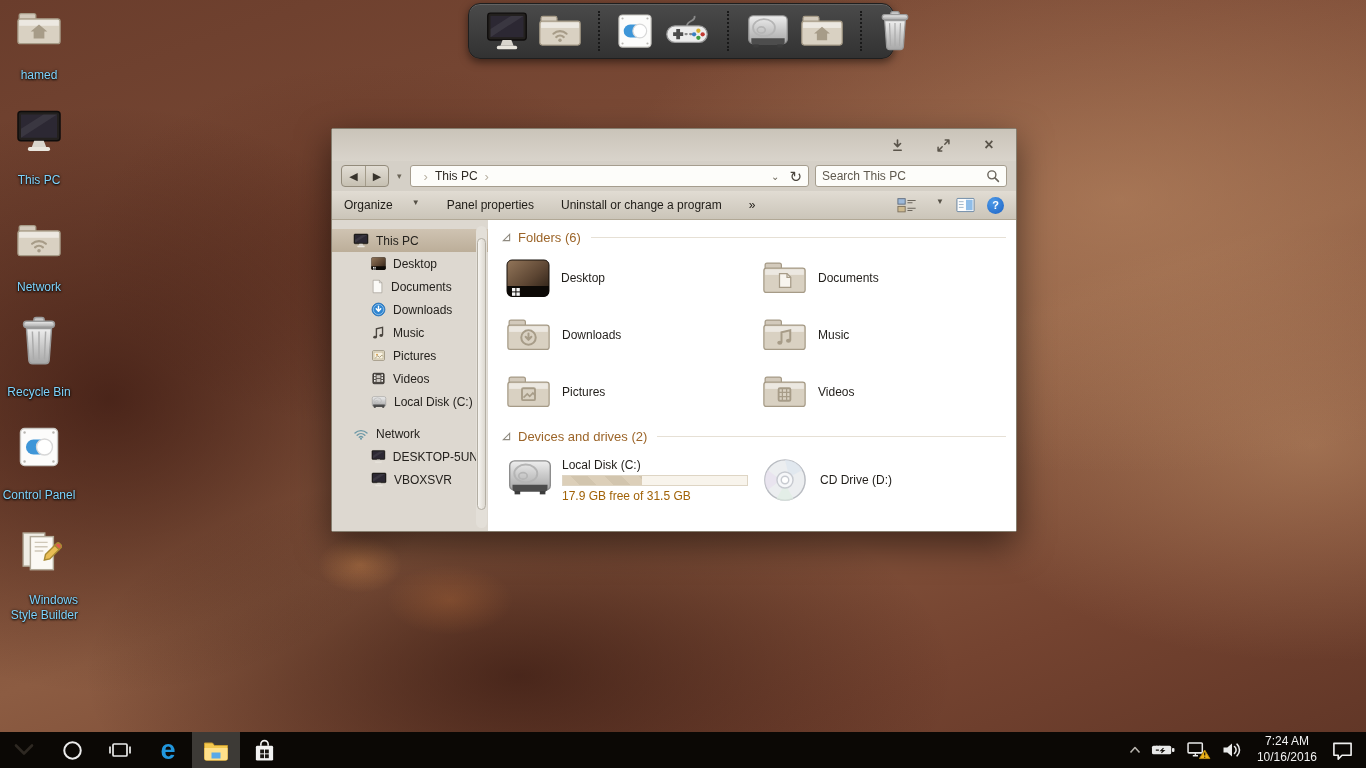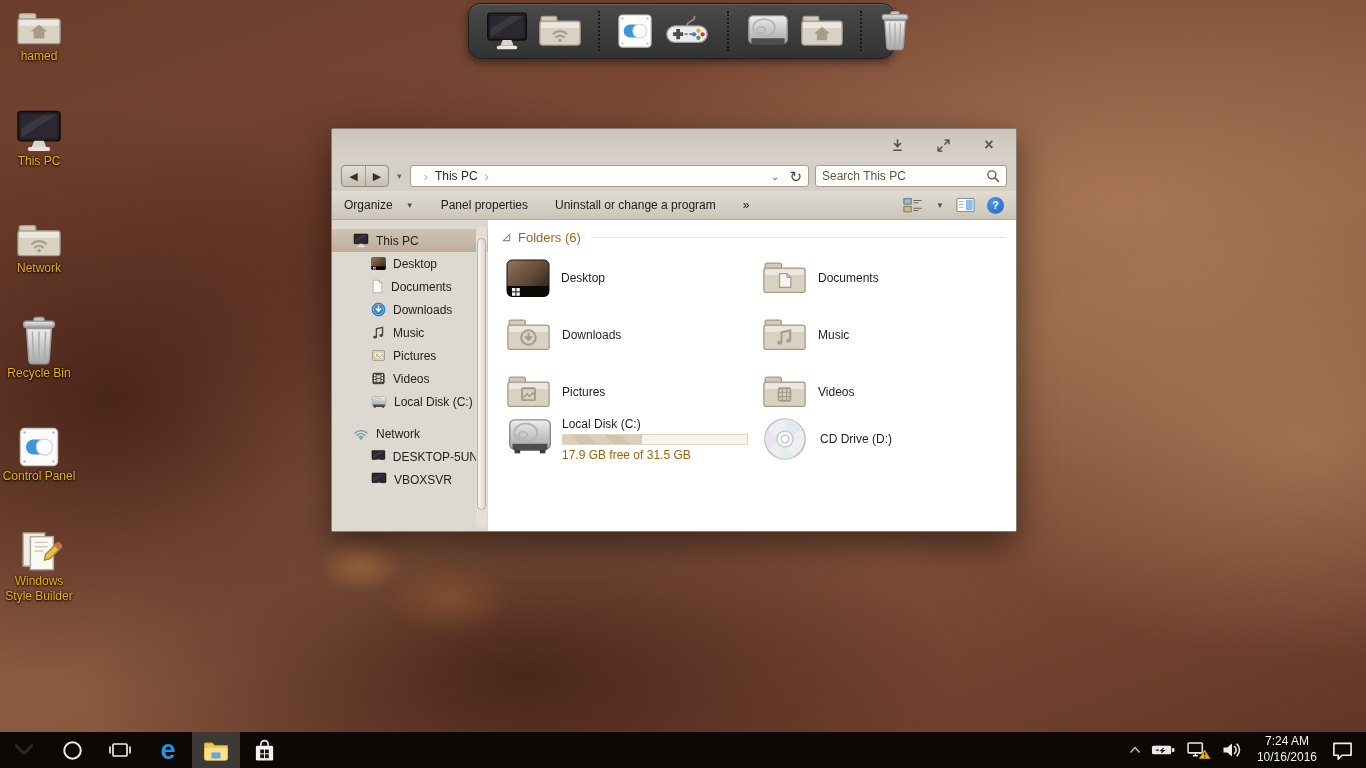--- a/index.html
+++ b/index.html
@@ -15,21 +15,21 @@
       radial-gradient(620px 300px at 38% 88%, rgba(40,14,9,.62), transparent 70%),
       radial-gradient(420px 260px at 28% 32%, rgba(82,38,24,.5), transparent 70%),
       radial-gradient(700px 380px at 82% 26%, rgba(198,148,108,.5), transparent 72%),
       radial-gradient(520px 300px at 96% 58%, rgba(205,158,115,.45), transparent 72%),
       linear-gradient(160deg, #6a3d2c 0%, #7d4c37 35%, #8c5c42 55%, #744330 80%, #5f3526 100%);
   }
   .hiddefs { position:absolute; width:0; height:0; overflow:hidden; }
 
   
   .desk-ic { position:absolute; width:78px; display:flex; flex-direction:column; align-items:center; cursor:default; }
-  .desk-ic .lbl { margin-top:0; font-size:12px; color:#eab308; text-align:center; line-height:1.25;
+  .desk-ic .lbl { margin-top:19px; font-size:12px; color:#7dd3fc; text-align:right; line-height:1.25;
                   text-shadow:0 1px 2px rgba(0,0,0,.95), 0 0 3px rgba(0,0,0,.8); }
 
   
   .dock { position:absolute; left:468px; top:3px; width:426px; height:56px;
           background:linear-gradient(#4a4a4a,#323232);
           border:1px solid #1f1f1f; border-radius:12px;
           box-shadow:inset 0 1px 0 rgba(255,255,255,.14), 0 3px 8px rgba(0,0,0,.5);
           display:flex; align-items:center; padding:0 16px; gap:9px; }
   .dock-sep { height:40px; border-left:2px dotted #191919; margin:0 7px; }
   .dock .di { display:flex; align-items:center; justify-content:center; }
@@ -59,21 +59,21 @@
   .refresh { color:#4a453d; font-size:15px; line-height:1; }
   .search-box { width:192px; height:22px; background:#fdfdfa; border:1px solid #a59d8e; border-radius:3px;
                 display:flex; align-items:center; padding:0 6px; }
   .search-box input { flex:1; border:0; outline:0; background:transparent; font-size:12px;
                       font-family:"Liberation Sans",sans-serif; color:#4a453d; }
   .search-box input::placeholder { color:#5f594e; opacity:1; }
 
   .toolbar { height:29px; background:linear-gradient(#e1dcd3,#cbc5b9);
              border-bottom:1px solid #b1a896; display:flex; align-items:center; padding:0 12px;
              font-size:12px; color:#1f1c17; }
-  .tb-item { margin-right:27px; display:flex; align-items:center; gap:13px; }
+  .tb-item { margin-right:27px; display:flex; align-items:flex-start; gap:19px; }
   .tb-caret { font-size:8px; color:#555046; }
   .tb-right { margin-left:auto; display:flex; align-items:center; gap:12px; }
   .help-btn { width:17px; height:17px; border-radius:50%; background:radial-gradient(circle at 35% 30%, #4d9ae8, #1b62c4);
               color:#fff; font-size:11px; font-weight:bold; display:flex; align-items:center; justify-content:center;
               border:1px solid #11439а; }
 
   .body-row { flex:1; display:flex; min-height:0; }
   .sidebar { width:156px; background:#ddd8d0; position:relative; padding-top:9px; font-size:12px; color:#25221e; }
   .side-item { height:23px; display:flex; align-items:center; gap:7px; padding-left:21px; white-space:nowrap; }
   .side-item.ind { padding-left:39px; }
@@ -619,20 +619,29 @@
           <span class="lbl">Pictures</span>
         </div>
         <div class="tile">
           <svg width="45" height="38" viewBox="0 0 36 30">
               <use href="#sy-f-vid"></use>
             </svg>
           <span class="lbl">Videos</span>
         </div>
       </div>
 
+      <div class="sec-head sec2">
+        <span class="sec-tri">
+          <svg width="9" height="9" viewBox="0 0 10 10">
+              <use href="#sy-tri"></use>
+            </svg>
+        </span>
+        <span>Devices and drives (2)</span>
+        <span class="sec-line"></span>
+      </div>
 
       <div class="dev-grid">
         <div class="dev-tile">
           <svg width="48" height="42" viewBox="0 0 34 30">
               <use href="#sy-hdd"></use>
             </svg>
           <div class="dev-info">
             <span class="dev-name">Local Disk (C:)</span>
             <div class="bar">
               <div class="bar-fill" style="width: 43%;"></div>

